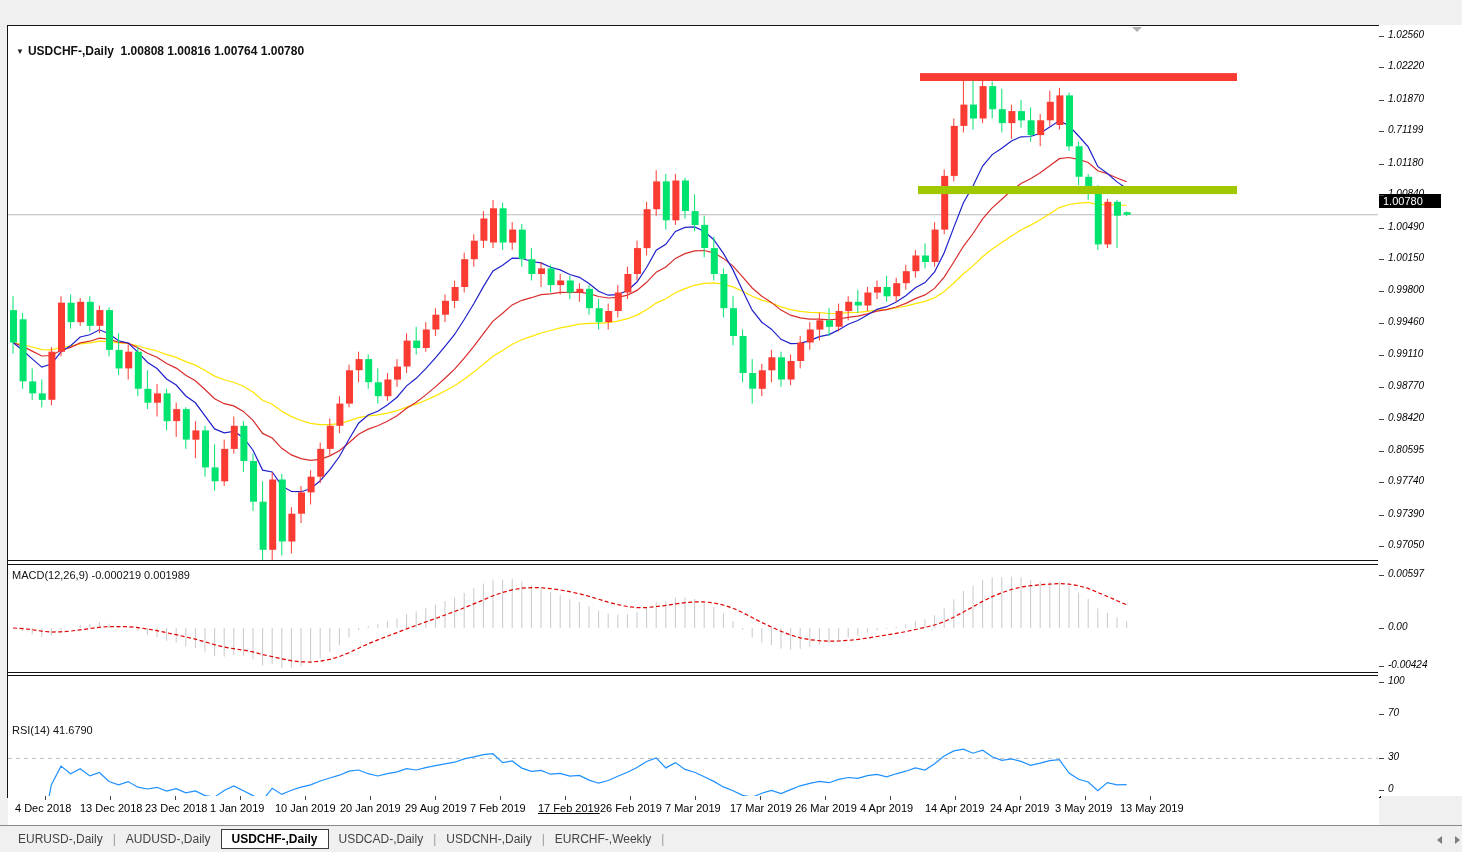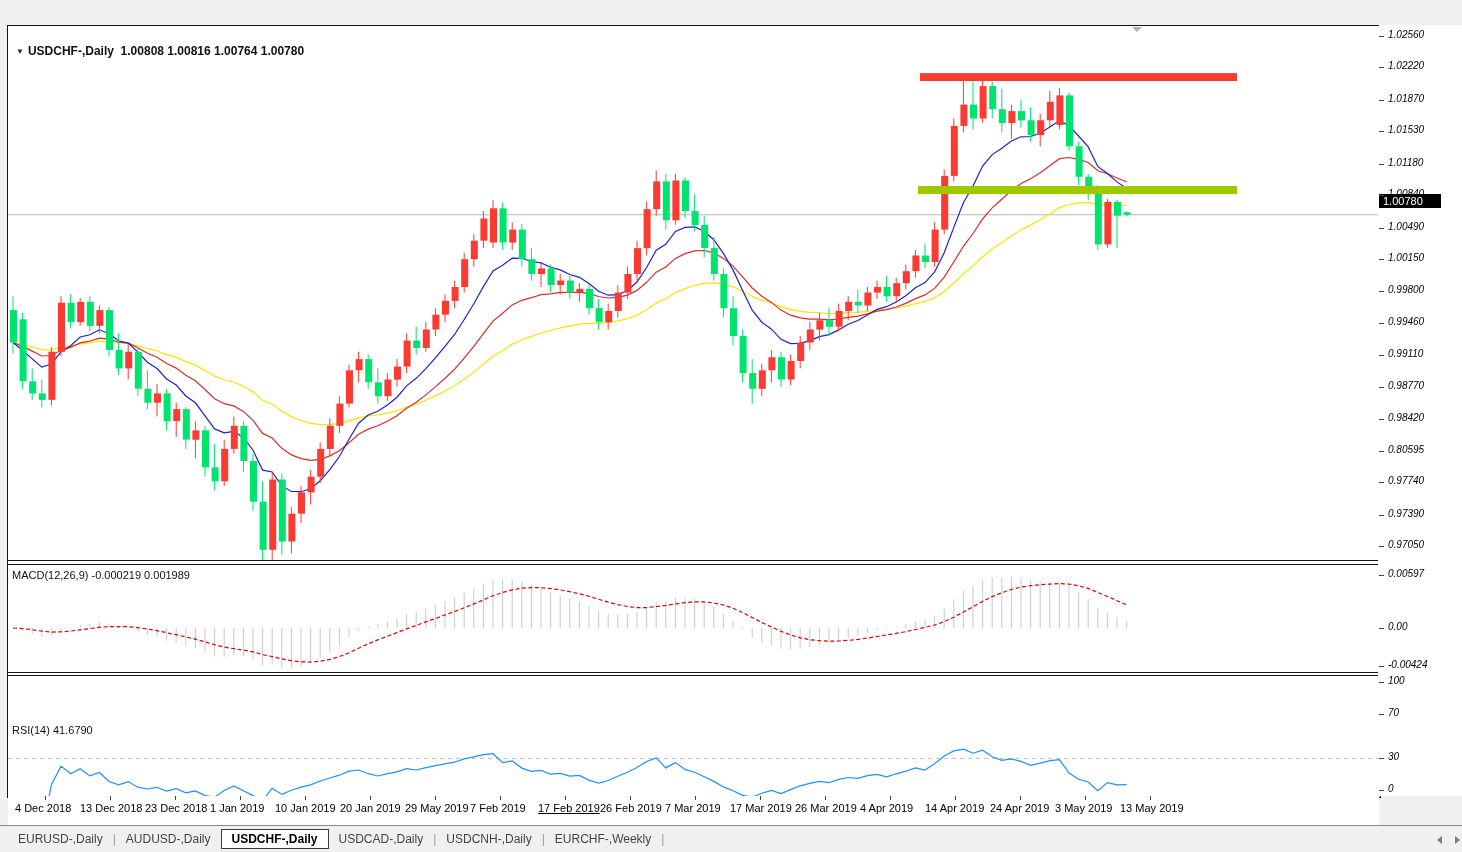--- a/index.html
+++ b/index.html
@@ -464,21 +464,21 @@
 
   <div class="price-axis" id="price-axis">
     <div class="price-tag" id="price-tag" style="top: 169px;">1.00780</div>
   <div class="tick-dash" style="top: 11px;"></div>
       <div class="axis-label" style="top: 4px;">1.02560</div>
       <div class="tick-dash" style="top: 42px;"></div>
       <div class="axis-label" style="top: 35px; text-align: center;">1.02220</div>
       <div class="tick-dash" style="top: 75px;"></div>
       <div class="axis-label" style="top: 68px;">1.01870</div>
       <div class="tick-dash" style="top: 106px;"></div>
-      <div class="axis-label" style="top: 99px;">1.01530</div>
+      <div class="axis-label" style="top: 99px;">0.71199</div>
       <div class="tick-dash" style="top: 139px;"></div>
       <div class="axis-label" style="top: 132px;">1.01180</div>
       <div class="tick-dash" style="top: 170px;"></div>
       <div class="axis-label" style="top: 163px;">1.00840</div>
       <div class="tick-dash" style="top: 203px;"></div>
       <div class="axis-label" style="top: 196px;">1.00490</div>
       <div class="tick-dash" style="top: 234px;"></div>
       <div class="axis-label" style="top: 227px;">1.00150</div>
       <div class="tick-dash" style="top: 266px;"></div>
       <div class="axis-label" style="top: 259px;">0.99800</div>
@@ -521,21 +521,21 @@
       <div class="time-label" style="left: 72px;">13 Dec 2018</div>
       <div class="time-tick" style="left: 167px;"></div>
       <div class="time-label" style="left: 137px;">23 Dec 2018</div>
       <div class="time-tick" style="left: 232px;"></div>
       <div class="time-label" style="left: 202px;">1 Jan 2019</div>
       <div class="time-tick" style="left: 297px;"></div>
       <div class="time-label" style="left: 267px;">10 Jan 2019</div>
       <div class="time-tick" style="left: 362px;"></div>
       <div class="time-label" style="left: 332px;">20 Jan 2019</div>
       <div class="time-tick" style="left: 427px;"></div>
-      <div class="time-label" style="left: 397px;">29 May 2019</div>
+      <div class="time-label" style="left: 397px;">29 Aug 2019</div>
       <div class="time-tick" style="left: 492px;"></div>
       <div class="time-label" style="left: 462px;">7 Feb 2019</div>
       <div class="time-tick" style="left: 557px;"></div>
       <div class="time-label" style="left: 530px; text-decoration: underline;">17 Feb 2019</div>
       <div class="time-tick" style="left: 622px;"></div>
       <div class="time-label" style="left: 592px;">26 Feb 2019</div>
       <div class="time-tick" style="left: 687px;"></div>
       <div class="time-label" style="left: 657px;">7 Mar 2019</div>
       <div class="time-tick" style="left: 752px;"></div>
       <div class="time-label" style="left: 722px;">17 Mar 2019</div>

